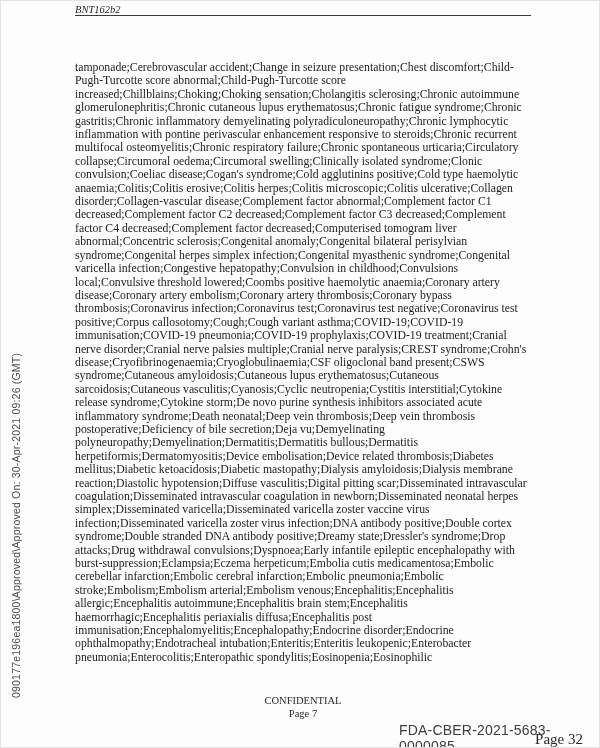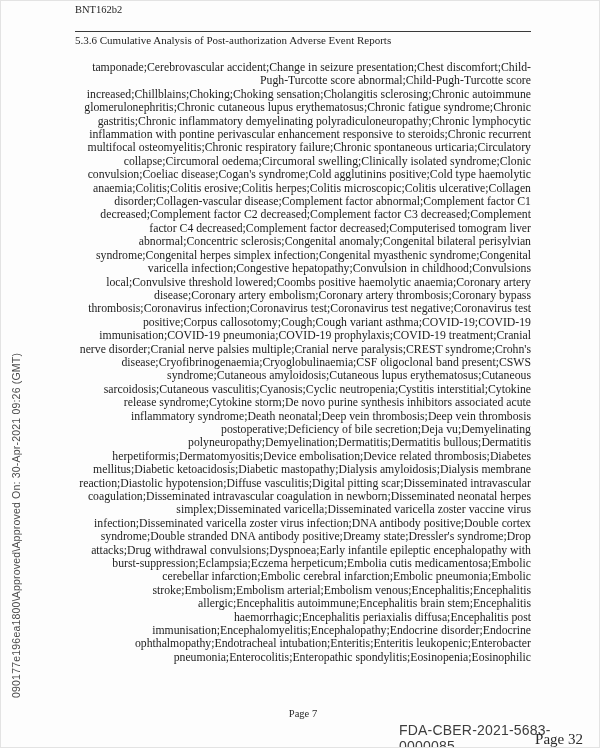--- a/index.html
+++ b/index.html
@@ -34,36 +34,37 @@
   }
 
   .header {
     position: absolute;
     left: 74px;
     top: 3px;
     width: 456px;
   }
   .product-code {
     font-size: 10.5px;
-    padding-bottom: 16px;
+    padding-bottom: 0;
     border-bottom: 1.5px solid #3a3a3a;
+    font-style: italic;
   }
   .section-title {
     font-size: 11px;
     padding-top: 2px;
   }
 
   .body-text {
     position: absolute;
     left: 74px;
     top: 60px;
     width: 456px;
     font-size: 11.75px;
     line-height: 13.4px;
-    text-align: right;
+    text-align: left;
     overflow-wrap: break-word;
     color: #1c1c1c;
   }
 
   .footer-center {
     position: absolute;
     left: 74px;
     width: 456px;
     text-align: center;
     font-size: 10.5px;
@@ -91,25 +92,25 @@
 </style>
 </head>
 <body>
 
 <div class="page">
 
   <div class="watermark">090177e196ea1800\Approved\Approved On: 30-Apr-2021 09:26 (GMT)</div>
 
   <div class="header">
     <div class="product-code">BNT162b2</div>
-    <div class="section-title">5.3.6 Cumulative Analysis of Post-authorization Adverse Event Reports</div>
   </div>
 
   <div class="body-text">tamponade;Cerebrovascular accident;Change in seizure presentation;Chest discomfort;Child-Pugh-Turcotte score abnormal;Child-Pugh-Turcotte score increased;Chillblains;Choking;Choking sensation;Cholangitis sclerosing;Chronic autoimmune glomerulonephritis;Chronic cutaneous lupus erythematosus;Chronic fatigue syndrome;Chronic gastritis;Chronic inflammatory demyelinating polyradiculoneuropathy;Chronic lymphocytic inflammation with pontine perivascular enhancement responsive to steroids;Chronic recurrent multifocal osteomyelitis;Chronic respiratory failure;Chronic spontaneous urticaria;Circulatory collapse;Circumoral oedema;Circumoral swelling;Clinically isolated syndrome;Clonic convulsion;Coeliac disease;Cogan's syndrome;Cold agglutinins positive;Cold type haemolytic anaemia;Colitis;Colitis erosive;Colitis herpes;Colitis microscopic;Colitis ulcerative;Collagen disorder;Collagen-vascular disease;Complement factor abnormal;Complement factor C1 decreased;Complement factor C2 decreased;Complement factor C3 decreased;Complement factor C4 decreased;Complement factor decreased;Computerised tomogram liver abnormal;Concentric sclerosis;Congenital anomaly;Congenital bilateral perisylvian syndrome;Congenital herpes simplex infection;Congenital myasthenic syndrome;Congenital varicella infection;Congestive hepatopathy;Convulsion in childhood;Convulsions local;Convulsive threshold lowered;Coombs positive haemolytic anaemia;Coronary artery disease;Coronary artery embolism;Coronary artery thrombosis;Coronary bypass thrombosis;Coronavirus infection;Coronavirus test;Coronavirus test negative;Coronavirus test positive;Corpus callosotomy;Cough;Cough variant asthma;COVID-19;COVID-19 immunisation;COVID-19 pneumonia;COVID-19 prophylaxis;COVID-19 treatment;Cranial nerve disorder;Cranial nerve palsies multiple;Cranial nerve paralysis;CREST syndrome;Crohn's disease;Cryofibrinogenaemia;Cryoglobulinaemia;CSF oligoclonal band present;CSWS syndrome;Cutaneous amyloidosis;Cutaneous lupus erythematosus;Cutaneous sarcoidosis;Cutaneous vasculitis;Cyanosis;Cyclic neutropenia;Cystitis interstitial;Cytokine release syndrome;Cytokine storm;De novo purine synthesis inhibitors associated acute inflammatory syndrome;Death neonatal;Deep vein thrombosis;Deep vein thrombosis postoperative;Deficiency of bile secretion;Deja vu;Demyelinating polyneuropathy;Demyelination;Dermatitis;Dermatitis bullous;Dermatitis herpetiformis;Dermatomyositis;Device embolisation;Device related thrombosis;Diabetes mellitus;Diabetic ketoacidosis;Diabetic mastopathy;Dialysis amyloidosis;Dialysis membrane reaction;Diastolic hypotension;Diffuse vasculitis;Digital pitting scar;Disseminated intravascular coagulation;Disseminated intravascular coagulation in newborn;Disseminated neonatal herpes simplex;Disseminated varicella;Disseminated varicella zoster vaccine virus infection;Disseminated varicella zoster virus infection;DNA antibody positive;Double cortex syndrome;Double stranded DNA antibody positive;Dreamy state;Dressler's syndrome;Drop attacks;Drug withdrawal convulsions;Dyspnoea;Early infantile epileptic encephalopathy with burst-suppression;Eclampsia;Eczema herpeticum;Embolia cutis medicamentosa;Embolic cerebellar infarction;Embolic cerebral infarction;Embolic pneumonia;Embolic stroke;Embolism;Embolism arterial;Embolism venous;Encephalitis;Encephalitis allergic;Encephalitis autoimmune;Encephalitis brain stem;Encephalitis haemorrhagic;Encephalitis periaxialis diffusa;Encephalitis post immunisation;Encephalomyelitis;Encephalopathy;Endocrine disorder;Endocrine ophthalmopathy;Endotracheal intubation;Enteritis;Enteritis leukopenic;Enterobacter pneumonia;Enterocolitis;Enteropathic spondylitis;Eosinopenia;Eosinophilic</div>
 
+  <div class="footer-center footer-confidential">CONFIDENTIAL</div>
 
   <div class="footer-center footer-page">Page 7</div>
 
   <div class="fda-id">FDA-CBER-2021-5683-0000085</div>
 
   <div class="pdf-page-number">Page 32</div>
 
 </div>
 
 </body></html>

